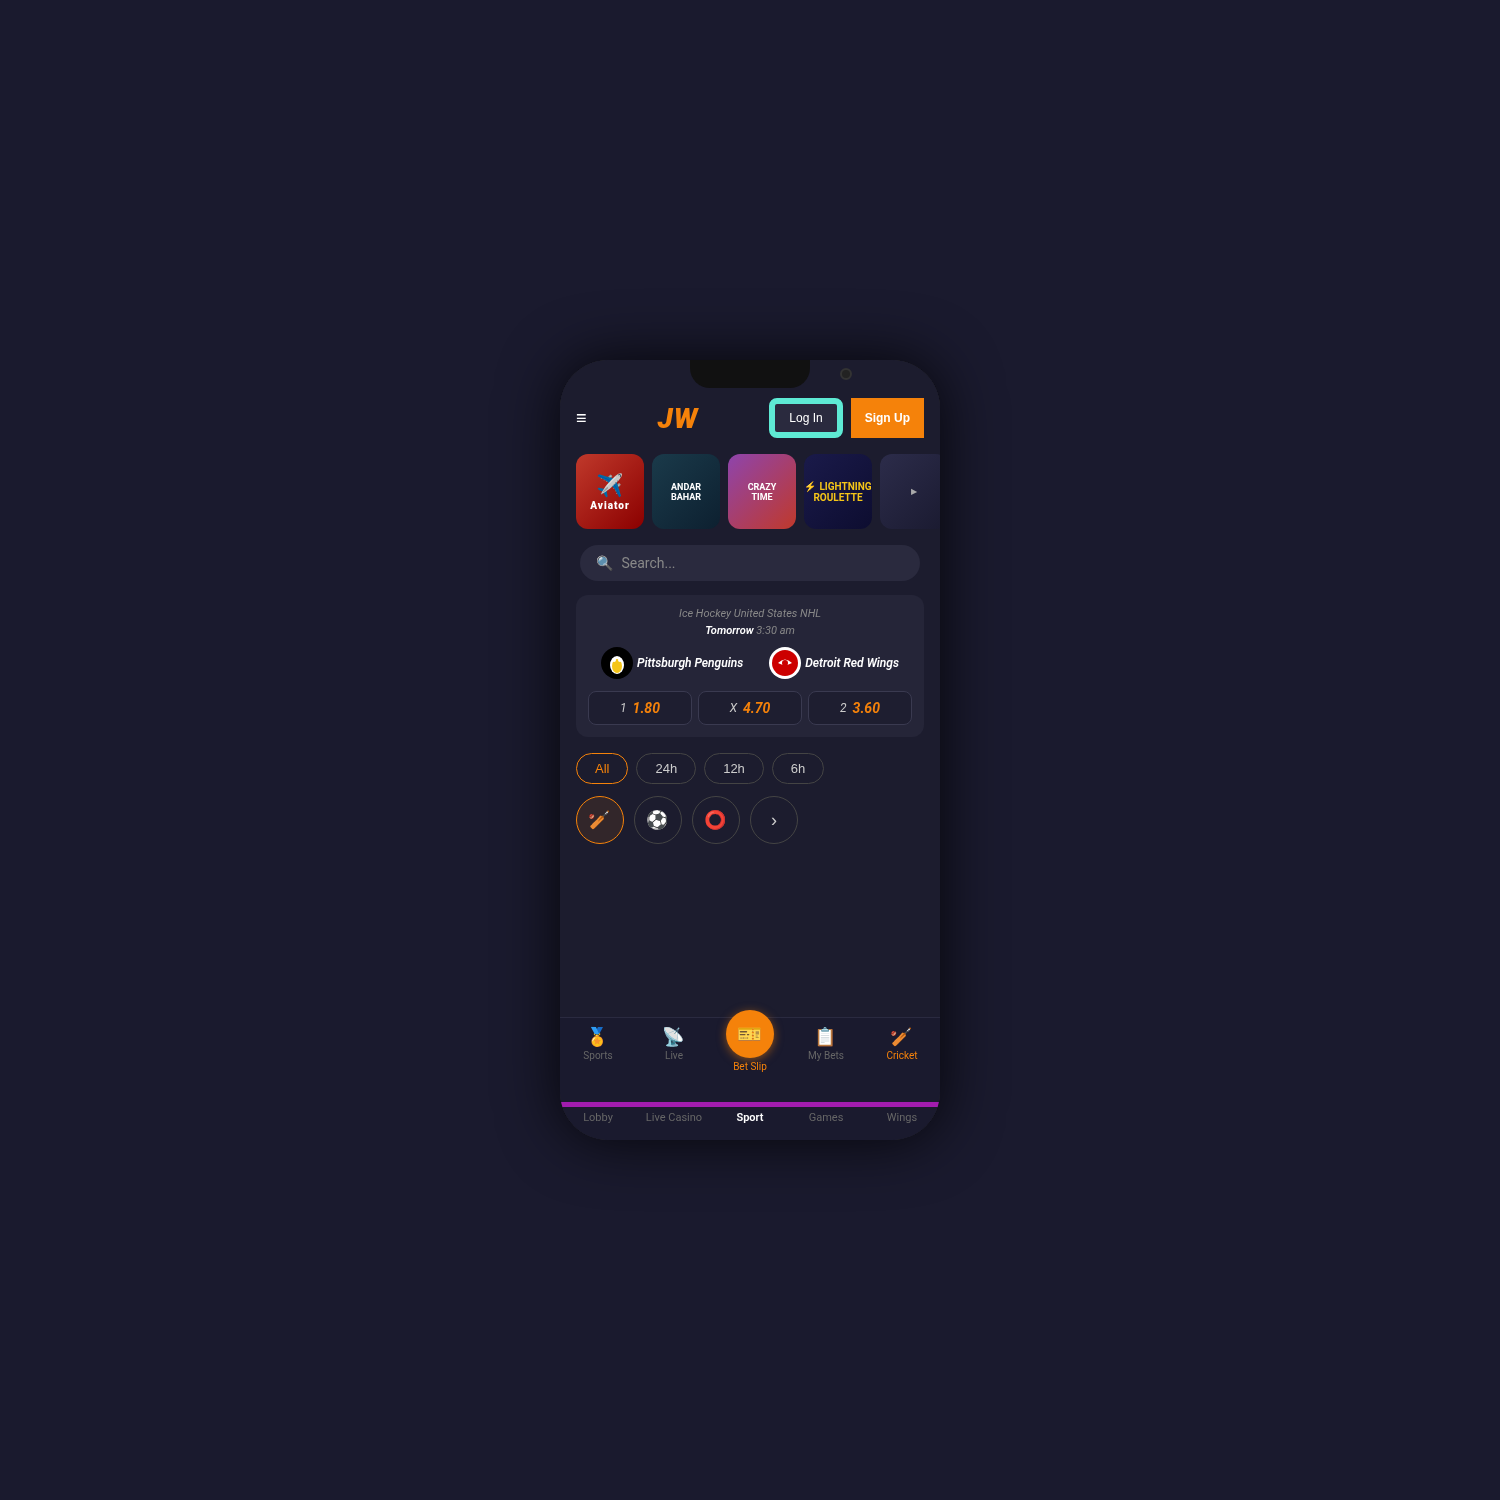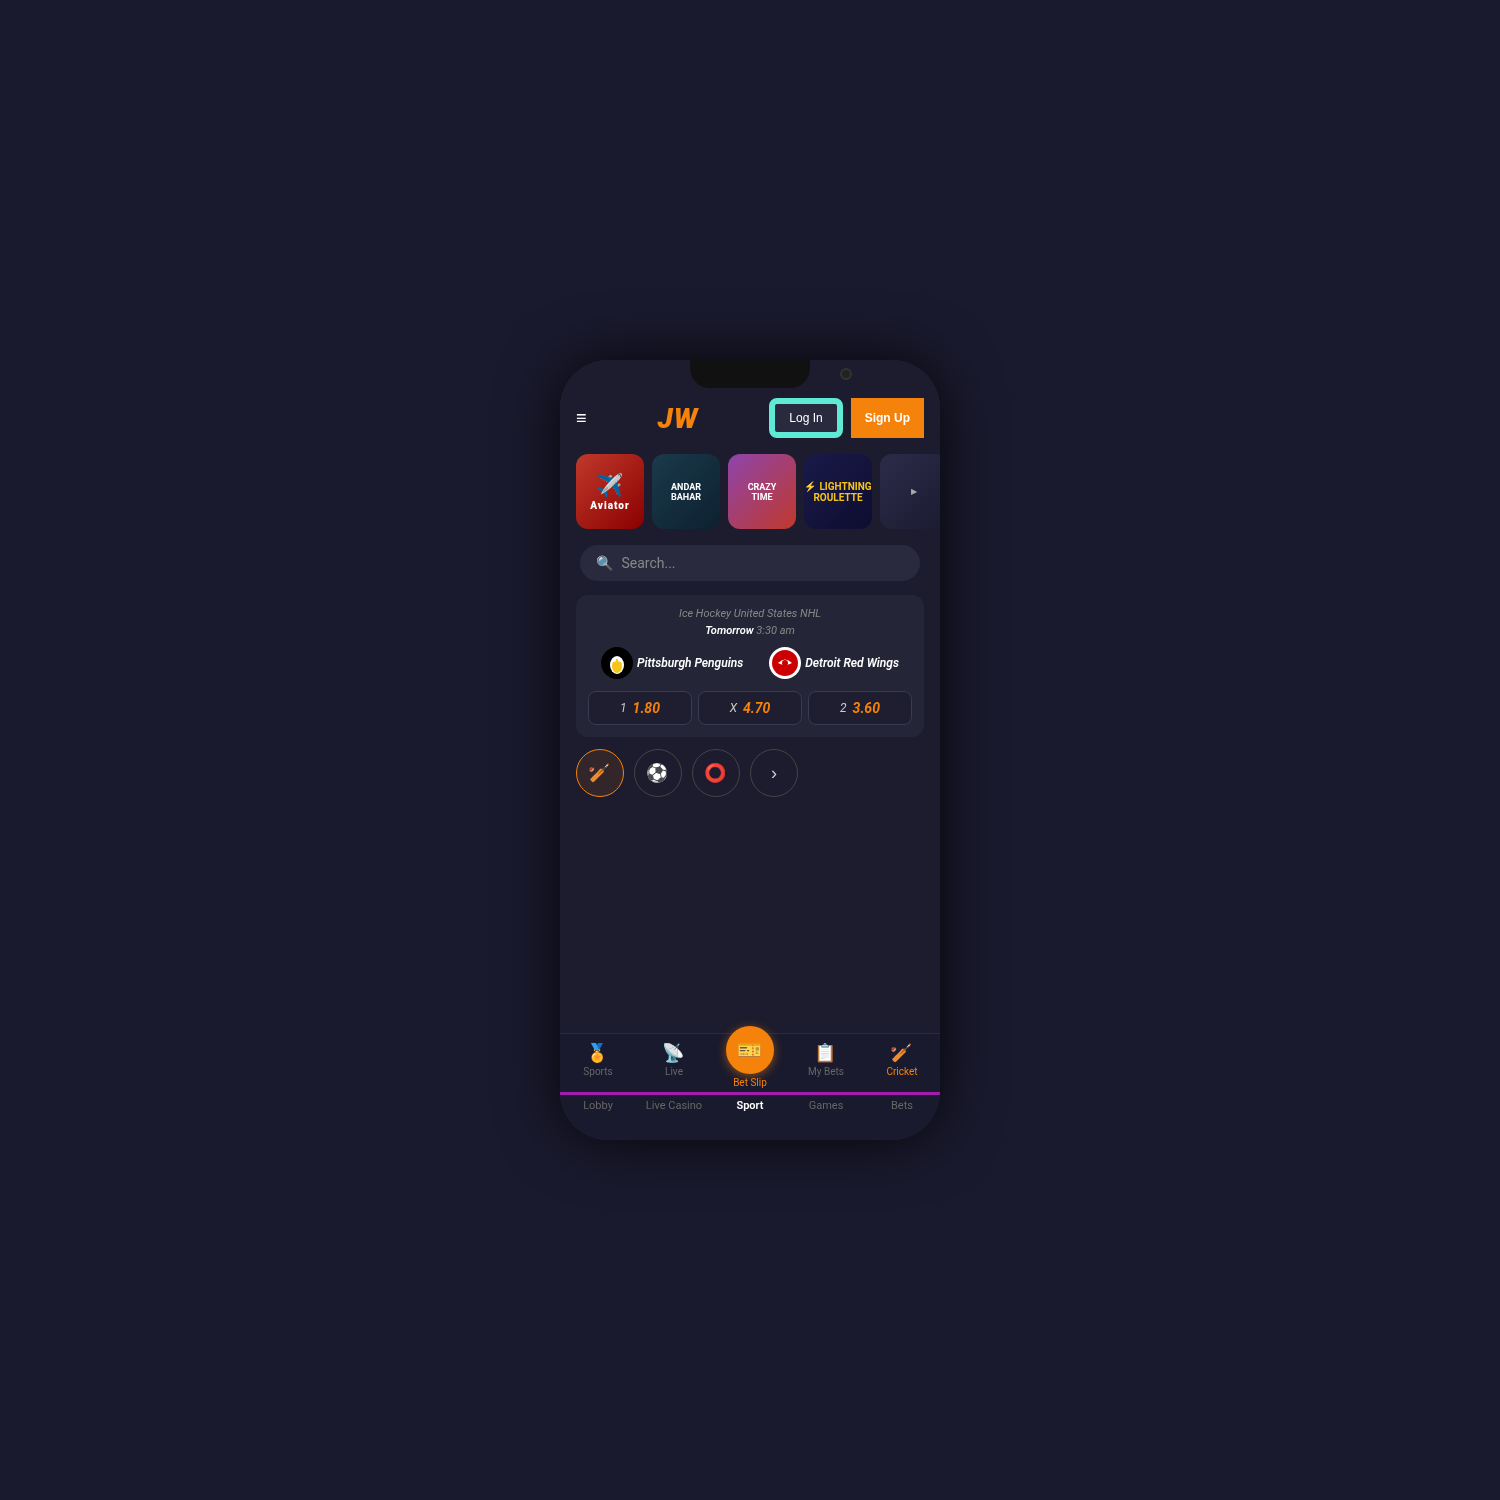--- a/index.html
+++ b/index.html
@@ -392,22 +392,23 @@
       align-items: center;
       justify-content: center;
       font-size: 20px;
       color: #fff;
       margin-top: -16px;
       box-shadow: 0 2px 10px rgba(245,130,10,0.5);
     }
 
     .nav-row-bottom {
       display: flex;
-      padding: 4px 0 28px;
-      border-top: 3px solid #a21caf;
+      padding: 4px 0 16px;
+      border-top: 5px solid #a21caf;
+      margin-top: 26px;
     }
 
     .sub-nav-item {
       flex: 1;
       display: flex;
       flex-direction: column;
       align-items: center;
       cursor: pointer;
     }
 
@@ -522,20 +523,26 @@
           <span class="odd-label">X</span>
           <span class="odd-value">4.70</span>
         </div>
         <div class="odd-btn">
           <span class="odd-label">2</span>
           <span class="odd-value">3.60</span>
         </div>
       </div>
     </div>
 
+    <div class="time-filter">
+      <button class="time-btn active">All</button>
+      <button class="time-btn">24h</button>
+      <button class="time-btn">12h</button>
+      <button class="time-btn">6h</button>
+    </div>
 
     <div class="sport-icons-row">
       <button class="sport-icon-btn active">
         <span>🏏</span>
       </button>
       <button class="sport-icon-btn">
         <span>⚽</span>
       </button>
       <button class="sport-icon-btn">
         <span>⭕</span>
@@ -577,19 +584,19 @@
         <div class="sub-nav-item">
           <span class="sub-nav-label">Live Casino</span>
         </div>
         <div class="sub-nav-item">
           <span class="sub-nav-label active">Sport</span>
         </div>
         <div class="sub-nav-item">
           <span class="sub-nav-label">Games</span>
         </div>
         <div class="sub-nav-item">
-          <span class="sub-nav-label">Bets</span>
+          <span class="sub-nav-label">Wings</span>
         </div>
       </div>
     </div>
 
   </div>
 </div>
 
 </body></html>

